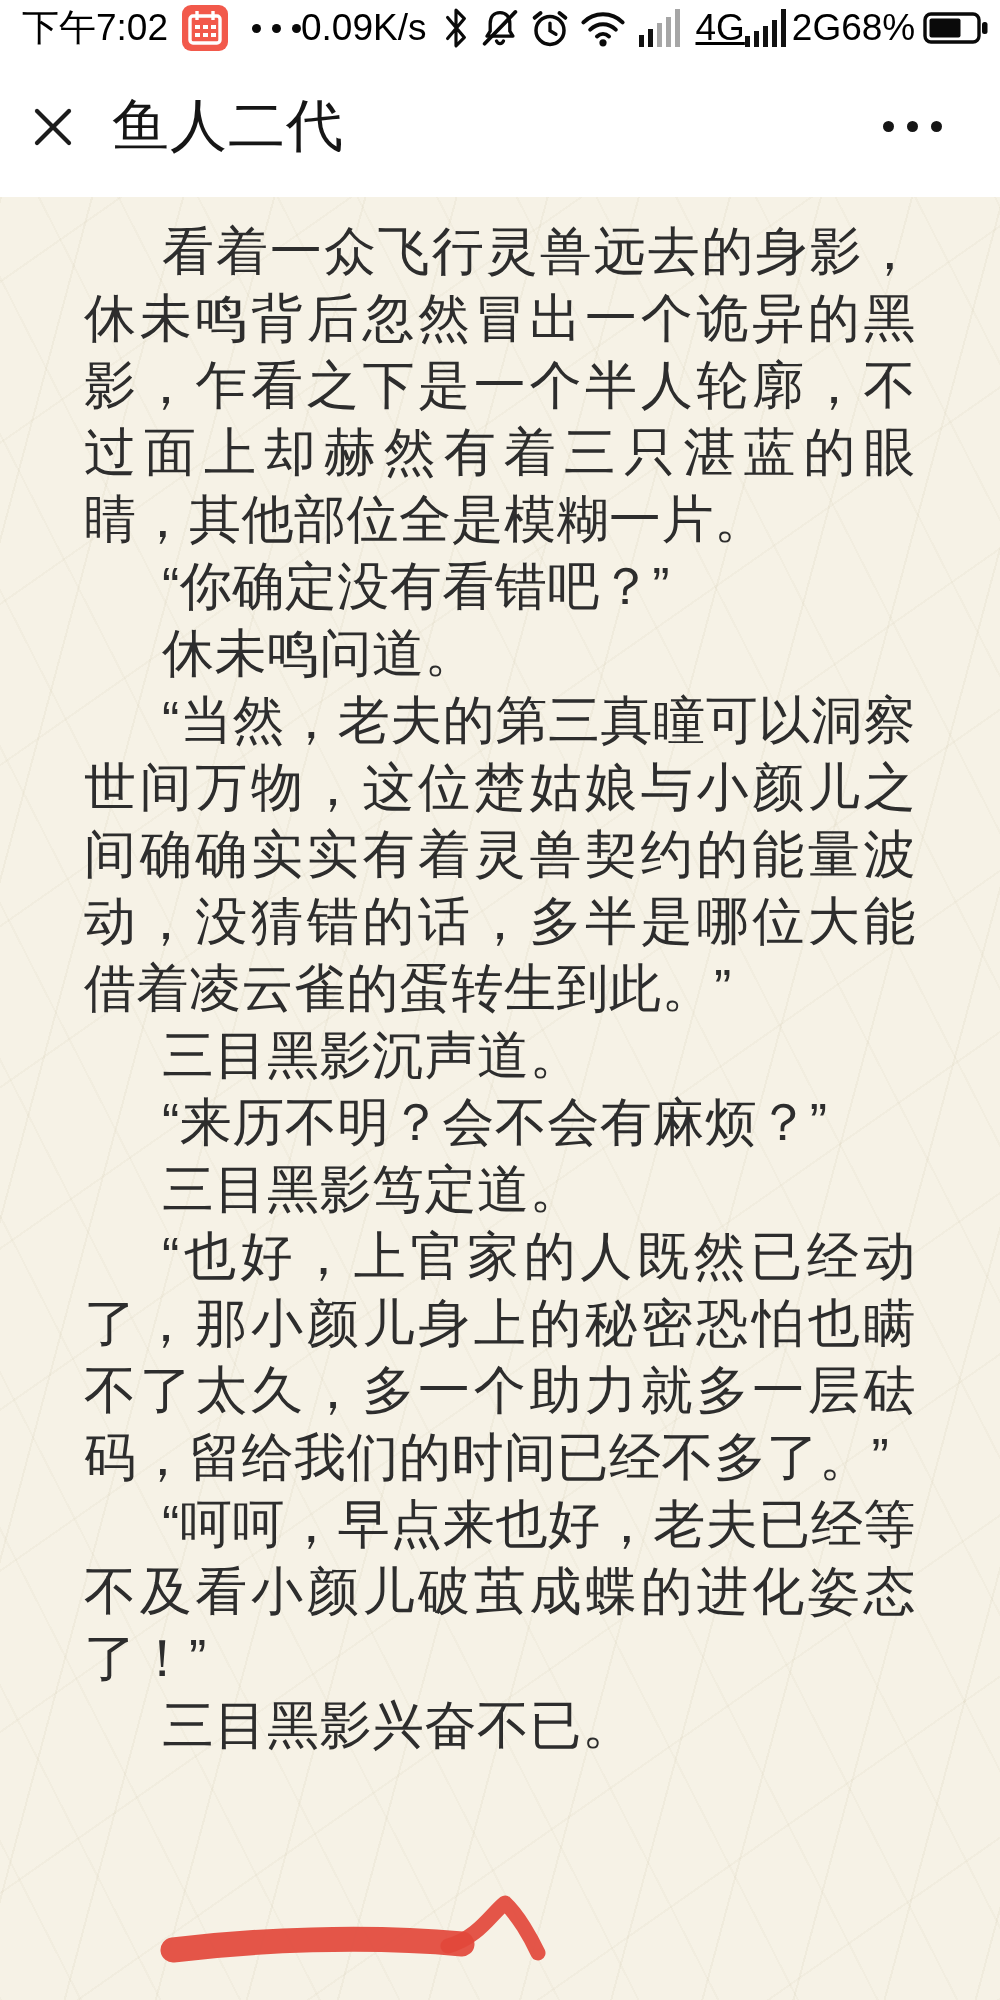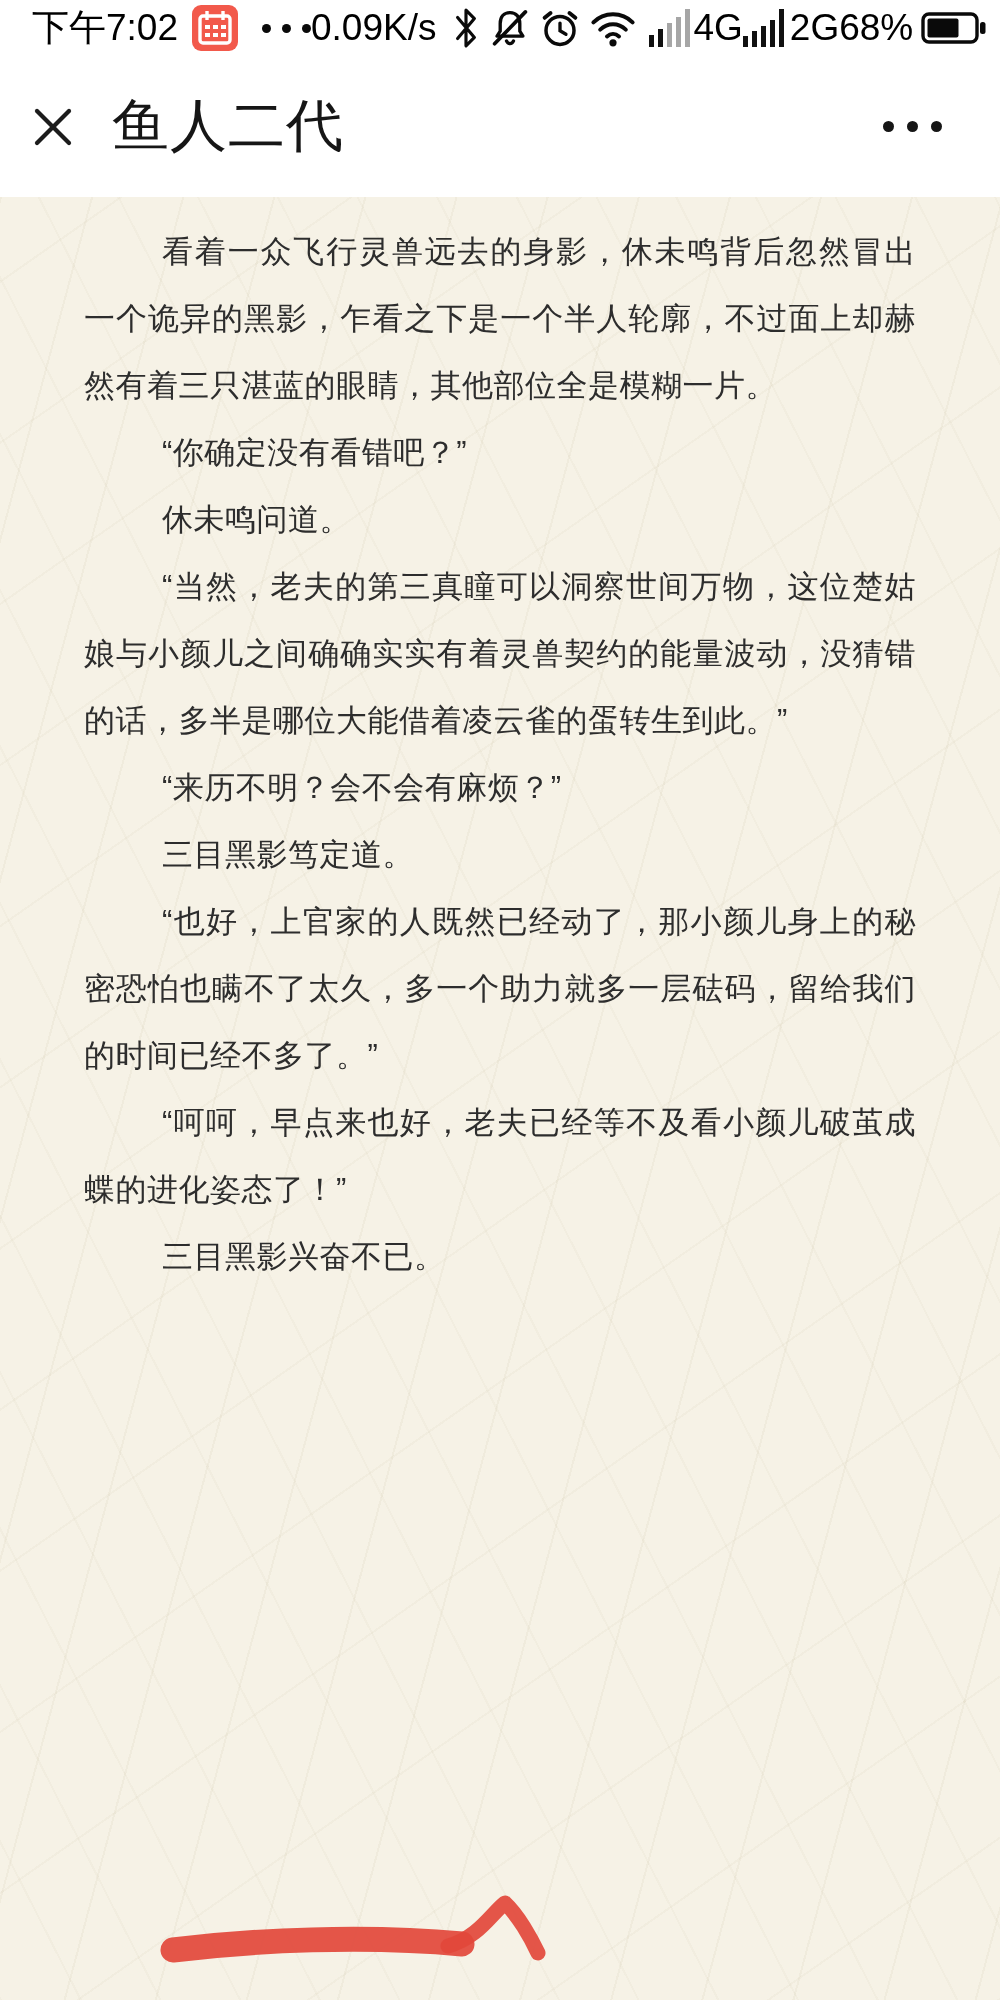--- a/index.html
+++ b/index.html
@@ -6,31 +6,31 @@
   body{
     width:1000px;height:2000px;position:relative;overflow:hidden;
     background:#ffffff;
     font-family:"Liberation Sans","DejaVu Sans",sans-serif;
     -webkit-font-smoothing:antialiased;
   }
   
   .status-bar{
     height:56px;background:#ffffff;color:#000;
     display:flex;align-items:center;
-    padding:0 22px 0 32px;box-sizing:border-box;
+    padding:0 22px 0 22px;box-sizing:border-box;
     font-size:37px;font-weight:400;white-space:nowrap;
   }
   .status-bar .ic{display:inline-flex;align-items:center;justify-content:center;}
   .sb-time{letter-spacing:0px;}
   .cal-wrap{margin-left:14px;}
   .sb-dots{display:inline-flex;gap:11px;margin-left:24px;}
   .sb-dots i{width:9px;height:9px;border-radius:50%;background:#0a0a0a;display:block;}
   .sb-speed{}
   .ml8{margin-left:8px;} .ml10{margin-left:10px;} .ml12{margin-left:12px;}
-  .ml14{} .ml16{margin-left:16px;} .ml4{margin-left:4px;} .ml2{margin-left:6px;}
+  .ml14{} .ml16{margin-left:16px;} .ml4{margin-left:16px;text-decoration:underline;} .ml2{margin-left:6px;}
   .bars{display:inline-flex;align-items:flex-end;gap:4px;height:38px;}
   .bars i{width:5px;display:block;background:#111;}
   .bars i.dim{background:#a6a6a6;}
   
   .header{
     height:141px;background:#ffffff;display:flex;align-items:center;
     box-sizing:border-box;
   }
   .close-btn{margin-left:32px;width:42px;height:42px;display:flex;align-items:center;justify-content:center;cursor:pointer;}
   .page-title{margin-left:38px;font-size:57px;color:#161616;letter-spacing:1px;}
@@ -38,21 +38,21 @@
   .menu-btn i{width:11px;height:11px;border-radius:50%;background:#161616;display:block;}
   
   .reader{
     position:absolute;left:0;right:0;top:197px;bottom:0;
     background-color:#f6f2e6;
     background-image:
       repeating-linear-gradient(105deg, rgba(186,175,140,0.10) 0 2px, transparent 2px 88px),
       repeating-linear-gradient(-35deg, rgba(186,175,140,0.08) 0 2px, transparent 2px 132px),
       repeating-linear-gradient(63deg, rgba(186,175,140,0.07) 0 2px, transparent 2px 71px);
     padding:21px 84px 0 84px;box-sizing:border-box;overflow:hidden;
-    color:#2d2d2d;font-size:31px;line-height:67px;letter-spacing:0.5px;
+    color:#2d2d2d;font-size:52px;line-height:67px;letter-spacing:0.5px;
     text-align:justify;
   }
   .reader p{margin:0;padding:0;text-indent:78px;word-break:break-all;line-break:strict;}
   
   .marker-overlay{position:absolute;left:0;top:0;width:1000px;height:2000px;pointer-events:none;}
 </style>
 </head>
 <body>
 
 <div class="status-bar">
@@ -159,20 +159,21 @@
         <i style="width:11px;height:11px;border-radius:50%;background:#161616;display:block;"></i>
       </span>
   </div>
 </div>
 
 <div class="reader">
     <p>看着一众飞行灵兽远去的身影，休未鸣背后忽然冒出一个诡异的黑影，乍看之下是一个半人轮廓，不过面上却赫然有着三只湛蓝的眼睛，其他部位全是模糊一片。</p>
     <p>“你确定没有看错吧？”</p>
     <p>休未鸣问道。</p>
     <p>“当然，老夫的第三真瞳可以洞察世间万物，这位楚姑娘与小颜儿之间确确实实有着灵兽契约的能量波动，没猜错的话，多半是哪位大能借着凌云雀的蛋转生到此。”</p>
+    <p>三目黑影沉声道。</p>
     <p>“来历不明？会不会有麻烦？”</p>
     <p>三目黑影笃定道。</p>
     <p>“也好，上官家的人既然已经动了，那小颜儿身上的秘密恐怕也瞒不了太久，多一个助力就多一层砝码，留给我们的时间已经不多了。”</p>
     <p>“呵呵，早点来也好，老夫已经等不及看小颜儿破茧成蝶的进化姿态了！”</p>
     <p>三目黑影兴奋不已。</p>
   </div>
 
 <svg class="marker-overlay" viewBox="0 0 1000 2000">
   <path d="M173 1950 C 255 1940, 365 1935, 462 1944" fill="none" stroke-width="25" stroke-linecap="round" opacity="0.92" stroke="#e2483b"></path>
   <path d="M448 1946 C 478 1938, 492 1913, 505 1903 C 518 1915, 531 1938, 538 1953" fill="none" stroke-width="15" stroke-linecap="round" stroke-linejoin="round" opacity="0.92" stroke="#e2483b"></path>

